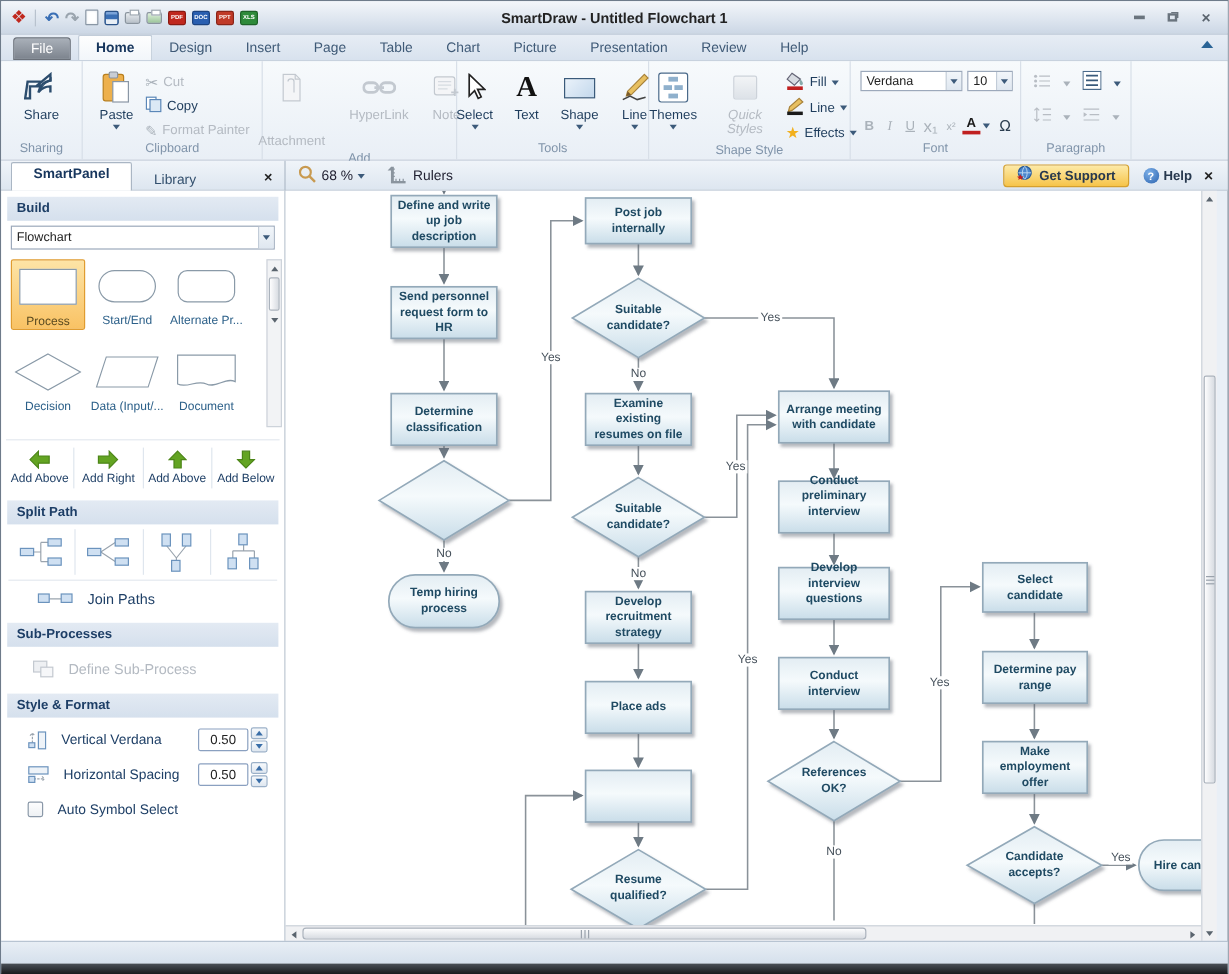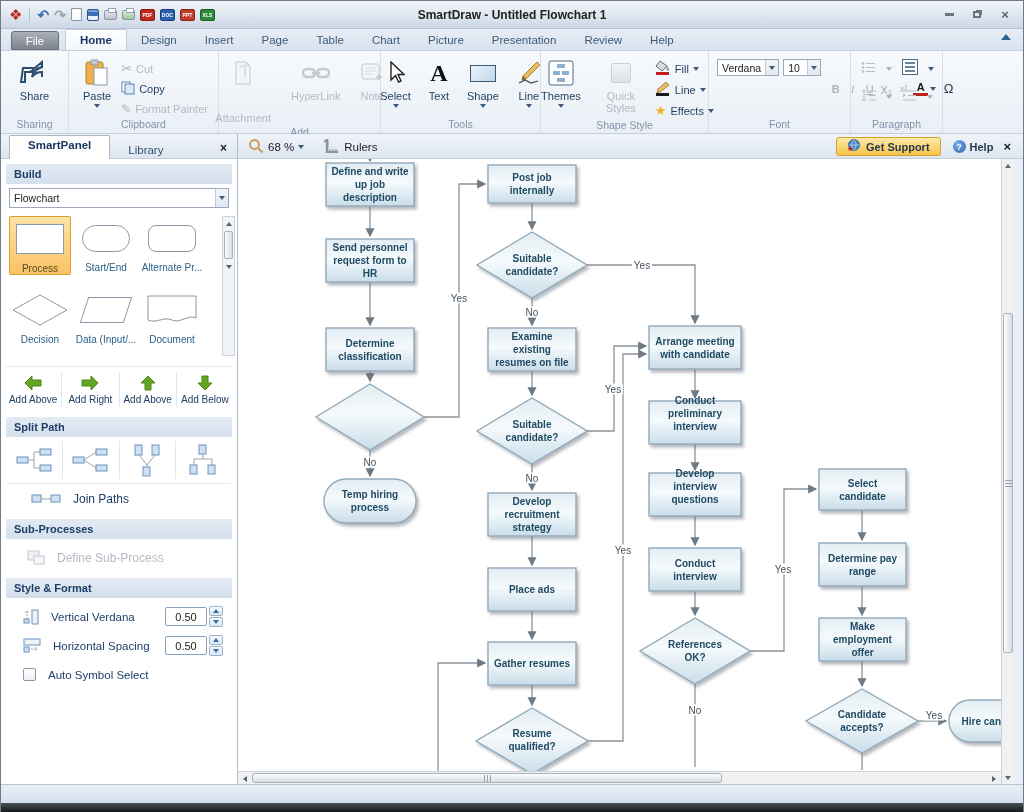--- a/index.html
+++ b/index.html
@@ -366,21 +366,21 @@
                 <rect x="10" y="19" width="8" height="4" fill="#8fb0cc"></rect>
               </svg>
             </span>
           <span>Themes</span>
           <span class="dd"></span>
         </div>
         <div class="bigbtn" style="color:#b4bac2;">
           <span class="ic">
               <span style="display:block;width:20px;height:20px;border:1px solid #ccd2d9;background:linear-gradient(#f2f4f6,#dde2e8);border-radius:2px;"></span>
             </span>
-          <span style="width:44px;text-align:center;line-height:1.1;">Quick Styles</span>
+          <span style="width:44px;text-align:center;line-height:1.1;font-style:italic;">Quick Styles</span>
         </div>
         <div class="smallrows" style="gap:4px;">
           <div class="smallbtn">
             <span><svg width="16" height="15" viewBox="0 0 16 15">
                   <path d="M5 1 L12 6 L7 11 L1 6 Z" fill="#d8dce2" stroke="#667"></path>
                   <path d="M12 6 c2 2 3 4 1 5 c-2 0 -2-3 -1-5" fill="#8aa"></path>
                   <rect x="1" y="12" width="13" height="3" fill="#c02020"></rect>
                 </svg></span>
             <span>Fill</span>
               <span class="dd"></span>
@@ -397,21 +397,21 @@
             <span style="color:#f2b01e;font-size:13px;">★</span>
             <span>Effects</span>
               <span class="dd"></span>
           </div>
         </div>
       </div>
       <div class="rlabel">Shape Style</div>
     </div>
 
     <div class="rgroup" style="width:142px;">
-      <div class="rcontent" style="padding:8px 6px 0 8px; gap:7px; align-items:stretch;">
+      <div class="rcontent" style="flex-direction:column; padding:8px 6px 0 8px; gap:21px; align-items:stretch;">
         <div style="display:flex; gap:4px;">
           <div class="combo" style="flex:1;">
             <span class="val">Verdana</span>
             <span class="arr">
                 <span class="dd"></span>
               </span>
           </div>
           <div class="combo" style="width:38px;">
             <span class="val">10</span>
             <span class="arr">
@@ -784,21 +784,20 @@
     <div class="node-text" style="left:411px;top:242px;width:92px;height:25px;">Conduct preliminary interview</div>
     <div class="node-text" style="left:86px;top:320px;width:92px;height:44px;">Temp hiring process</div>
     <div class="node-text" style="left:250px;top:334px;width:88px;height:43px;">Develop recruitment strategy</div>
     <div class="node-text" style="left:411px;top:314px;width:92px;height:26px;">Develop interview questions</div>
     <div class="node-text" style="left:581px;top:310px;width:87px;height:41px;">Select candidate</div>
     <div class="node-text" style="left:250px;top:409px;width:88px;height:43px;">Place ads</div>
     <div class="node-text" style="left:411px;top:389px;width:92px;height:43px;">Conduct interview</div>
     <div class="node-text" style="left:581px;top:384px;width:87px;height:43px;">Determine pay range</div>
     <div class="node-text" style="left:402px;top:459px;width:110px;height:66px;padding:0 18px;">References OK?</div>
     <div class="node-text" style="left:581px;top:459px;width:87px;height:43px;">Make employment offer</div>
-    <div class="node-text" style="left:250px;top:483px;width:88px;height:43px;">Gather resumes</div>
     <div class="node-text" style="left:238px;top:549px;width:112px;height:63px;padding:0 18px;">Resume qualified?</div>
     <div class="node-text" style="left:568px;top:530px;width:112px;height:64px;padding:0 18px;">Candidate accepts?</div>
     <div class="node-text" style="left:711px;top:541px;width:52px;height:42px;justify-content:flex-end;padding-right:0;">Hire can</div>
 
     <span class="clabel" style="left:221px;top:139px;">Yes</span>
     <span class="clabel" style="left:294px;top:153px;">No</span>
     <span class="clabel" style="left:404px;top:106px;">Yes</span>
     <span class="clabel" style="left:375px;top:230px;">Yes</span>
     <span class="clabel" style="left:385px;top:391px;">Yes</span>
     <span class="clabel" style="left:132px;top:303px;">No</span>

